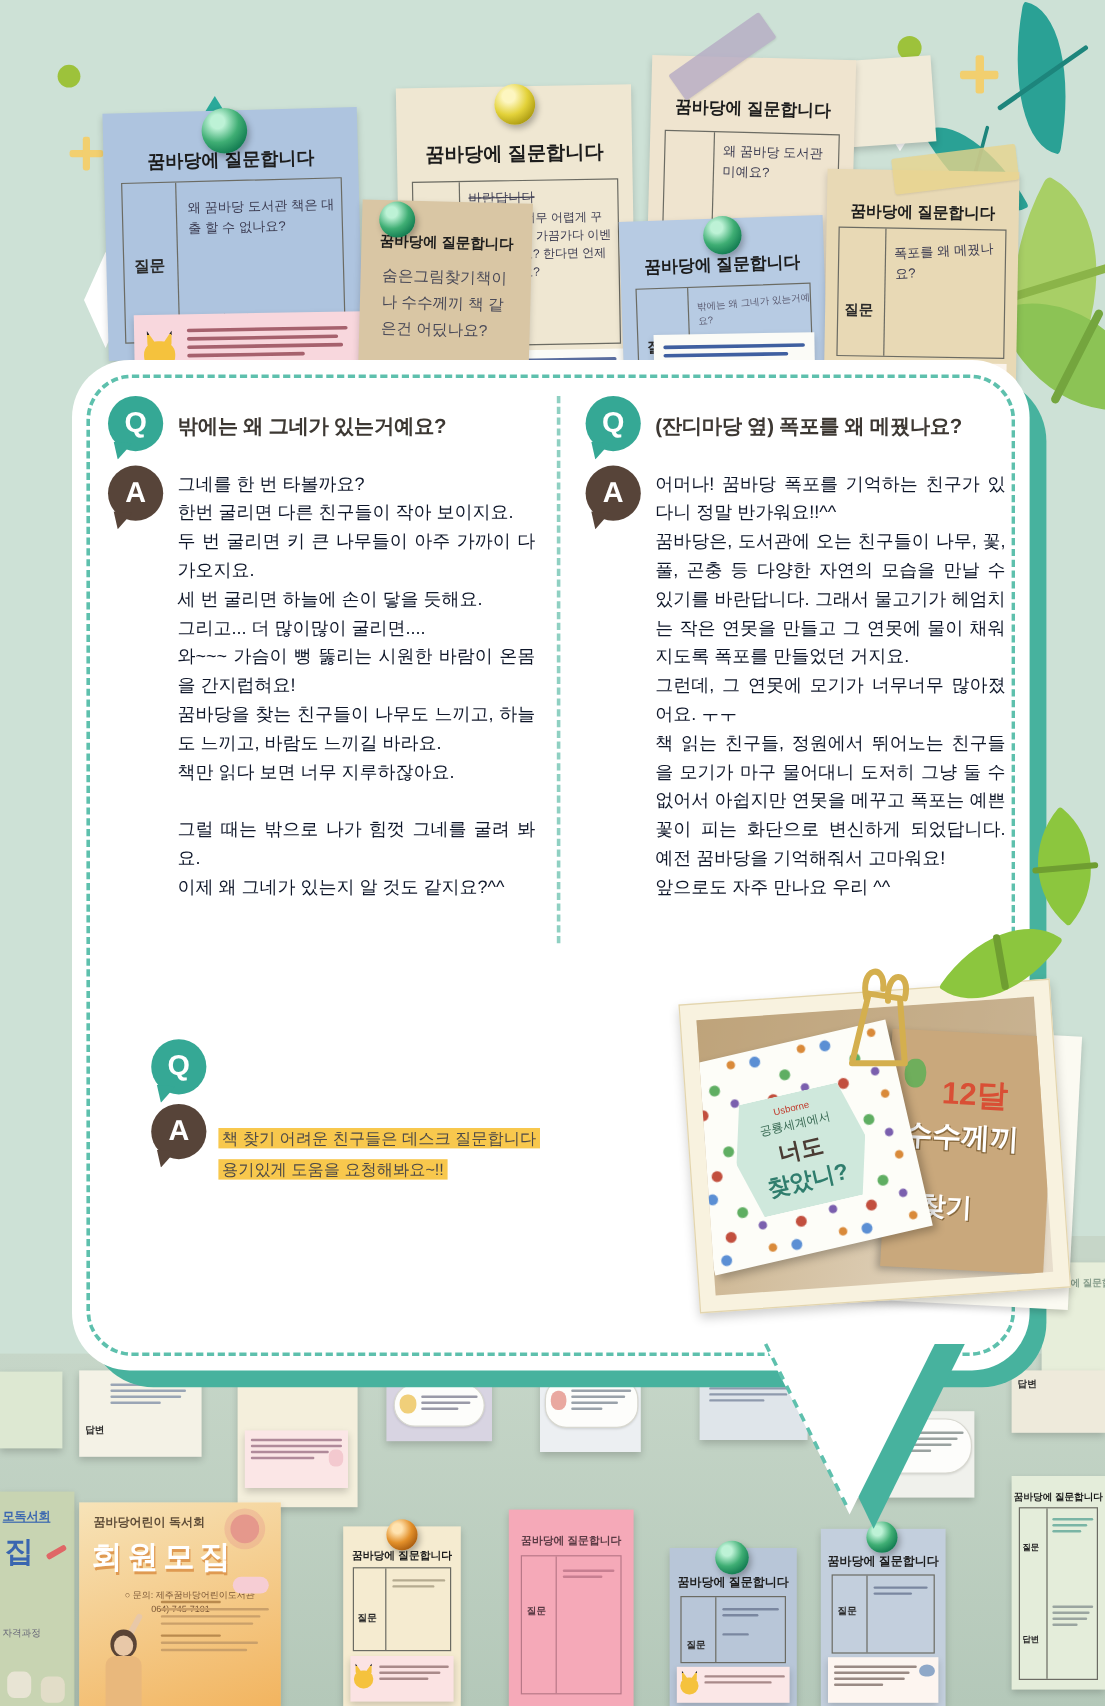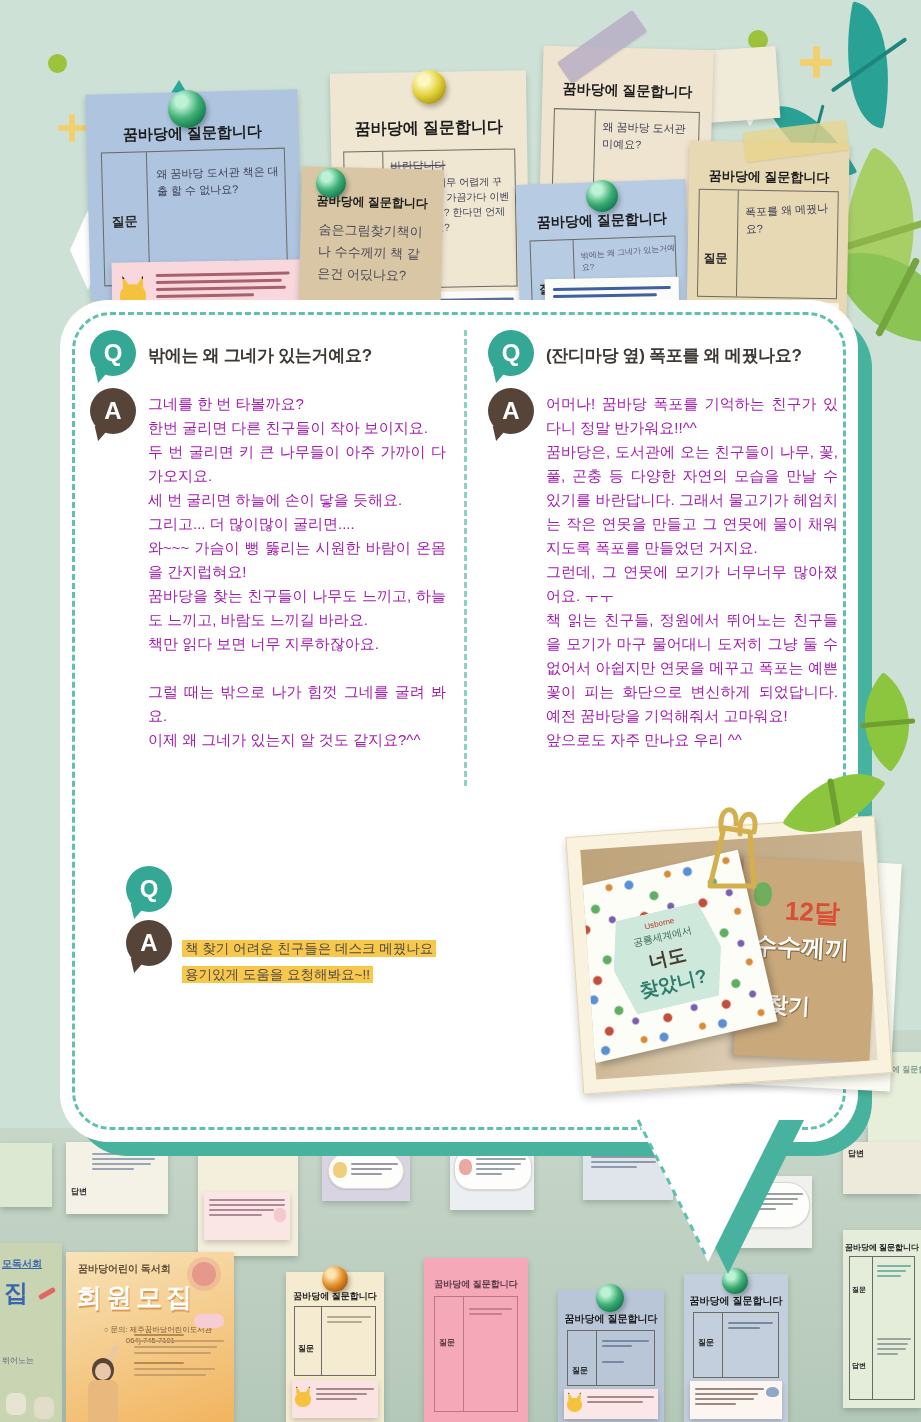--- a/index.html
+++ b/index.html
@@ -30,21 +30,21 @@
   .sl{height:3px;border-radius:2px;background:#97a2aa;margin:4px 0;}
   
   .card-teal{background:#47b29e;border-radius:54px;}
   .card-white{background:#ffffff;border-radius:48px;}
   .card-dash{border:3px dashed #5ec0ad;border-radius:38px;}
   .qbubble{border-radius:50%;color:#fff;font-weight:bold;display:flex;align-items:center;justify-content:center;font-size:24px;}
   .qbubble::after{content:'';position:absolute;left:3px;bottom:-7px;width:17px;height:15px;background:inherit;clip-path:polygon(10% 0,100% 10%,30% 100%);}
   .qbubble.q{background:#35a895;}
   .qbubble.a{background:#574439;}
   .q-title{font-weight:bold;color:#3d3833;font-size:17px;letter-spacing:-0.3px;white-space:nowrap;}
-  .a-text{font-size:15px;color:#a21caf;line-height:1.6;white-space:pre-line;text-align:justify;}
+  .a-text{font-size:15px;color:#0f172a;line-height:1.6;white-space:pre-line;text-align:justify;}
   .hl-mint{background:#c4e3d3;padding:1px 3px;}
   .hl-yellow{background:#f8c84d;padding:1px 3px;}
   .a3line{font-size:13.5px;color:#4e4a47;white-space:nowrap;margin-bottom:12px;}
   .divider{border-left:3px dashed #8fd0c2;}
   
   .polaroid{background:#f8f2df;border:1px solid #e3d5ae;box-shadow:0 4px 9px rgba(0,0,0,.2);}
   .pikachu{position:relative;background:#f5c23d;border-radius:45% 45% 48% 48%;}
   .pikachu .ear{position:absolute;width:7px;height:12px;clip-path:polygon(50% 0,100% 100%,0 100%);background:linear-gradient(#222 28%,#f5c23d 28%);}
   .bubble{background:#fdfdfb;border:1px solid #d8d8d0;border-radius:18px;box-shadow:0 1px 2px rgba(0,0,0,.12);}
 </style>
@@ -249,21 +249,21 @@
       </div>
     </div>
     <div class="abs note" style="left:843px;top:14px;width:78px;height:52px;background:#eeeadb;">
       <div class="q-label" style="left:5px;top:6px;font-size:8px;">답변</div>
     </div>
 
     <div class="abs note" style="left:0;top:115px;width:62px;height:179px;background:#c8d4b2;">
       <div style="font-size:10px;font-weight:bold;color:#3a66b0;text-decoration:underline;margin:14px 0 0 2px;white-space:nowrap;overflow:hidden;">모독서회</div>
       <div style="font-size:24px;font-weight:bold;color:#3a66b0;margin:6px 0 0 4px;">집</div>
       <div class="abs" style="left:38px;top:48px;width:18px;height:5px;background:#e06666;border-radius:2px;transform:rotate(-30deg);"></div>
-      <div style="font-size:8px;color:#667;margin:46px 0 0 2px;">뛰어노는</div>
+      <div style="font-size:8px;color:#667;margin:46px 0 0 2px;">자격과정</div>
       <div class="abs dot" style="left:6px;top:150px;width:20px;height:22px;background:#e8e4d4;border-radius:30%;"></div>
       <div class="abs dot" style="left:34px;top:154px;width:20px;height:22px;background:#e2ddc8;border-radius:30%;"></div>
     </div>
 
     <div class="abs note" style="left:66px;top:124px;width:168px;height:170px;background:linear-gradient(160deg,#f7e3b8,#f2b45f);overflow:hidden;">
       <div class="abs dot" style="right:18px;top:10px;width:24px;height:24px;background:#e5988c;box-shadow:0 0 0 5px rgba(229,152,140,.35);"></div>
       <div class="abs" style="right:10px;top:62px;width:30px;height:14px;background:#f6cdd4;border-radius:10px;"></div>
       <div style="font-size:10px;font-weight:bold;color:#5f4d38;margin:10px 0 0 12px;white-space:nowrap;">꿈바당어린이 독서회</div>
       <div style="font-size:26px;font-weight:bold;color:#fff;letter-spacing:4px;margin:4px 0 0 10px;text-shadow:1px 2px 0 #df9a52;">회원모집</div>
       <div style="font-size:7.5px;color:#7a5636;margin:10px 0 0 38px;white-space:nowrap;">○ 문의: 제주꿈바당어린이도서관</div>
@@ -432,21 +432,21 @@
 책 읽는 친구들, 정원에서 뛰어노는 친구들을 모기가 마구 물어대니 도저히 그냥 둘 수 없어서 아쉽지만 연못을 메꾸고 폭포는 예쁜 꽃이 피는 화단으로 변신하게 되었답니다. 예전 꿈바당을 기억해줘서 고마워요!
 앞으로도 자주 만나요 우리 ^^</div>
 
   <div class="abs qbubble q" style="left:126px;top:866px;width:46px;height:46px;">
       <span>Q</span>
     </div>
   <div class="abs qbubble a" style="left:126px;top:920px;width:46px;height:46px;">
       <span>A</span>
     </div>
   <div class="abs" style="left:182px;top:920px;width:460px;z-index:7;">
-    <div class="a3line" style="margin-top:20px;margin-bottom:8px;"><span class="hl-yellow">책 찾기 어려운 친구들은 데스크 메꿨나요</span></div>
+    <div class="a3line" style="margin-top:20px;margin-bottom:8px;"><span class="hl-yellow">책 찾기 어려운 친구들은 데스크 질문합니다</span></div>
     <div class="a3line"><span class="hl-yellow">용기있게 도움을 요청해봐요~!!</span></div>
   </div>
 
   <div class="abs note" style="left:600px;top:856px;width:296px;height:228px;background:#fbfaf2;transform:rotate(3deg);z-index:5;"></div>
   <div class="abs polaroid" style="left:574px;top:826px;width:308px;height:256px;transform:rotate(-4deg);z-index:5;">
     <div class="abs" style="left:13px;top:13px;right:13px;bottom:13px;background:linear-gradient(110deg,#cbb globally089,#e3d8c4);background:linear-gradient(110deg,#c9b089,#e7ddcc);overflow:hidden;">
       <div class="abs" style="left:0;top:0;width:100%;height:34%;background:#b89b72;opacity:.6;"></div>
       <div class="abs" style="left:58%;top:26%;width:42%;height:18%;background:#e0b23c;opacity:.5;border-radius:6px;"></div>
 
       <div class="abs" style="left:150px;top:26px;width:136px;height:198px;background:#c9a87c;transform:rotate(7deg);box-shadow:-3px 3px 6px rgba(0,0,0,.25);overflow:hidden;">

